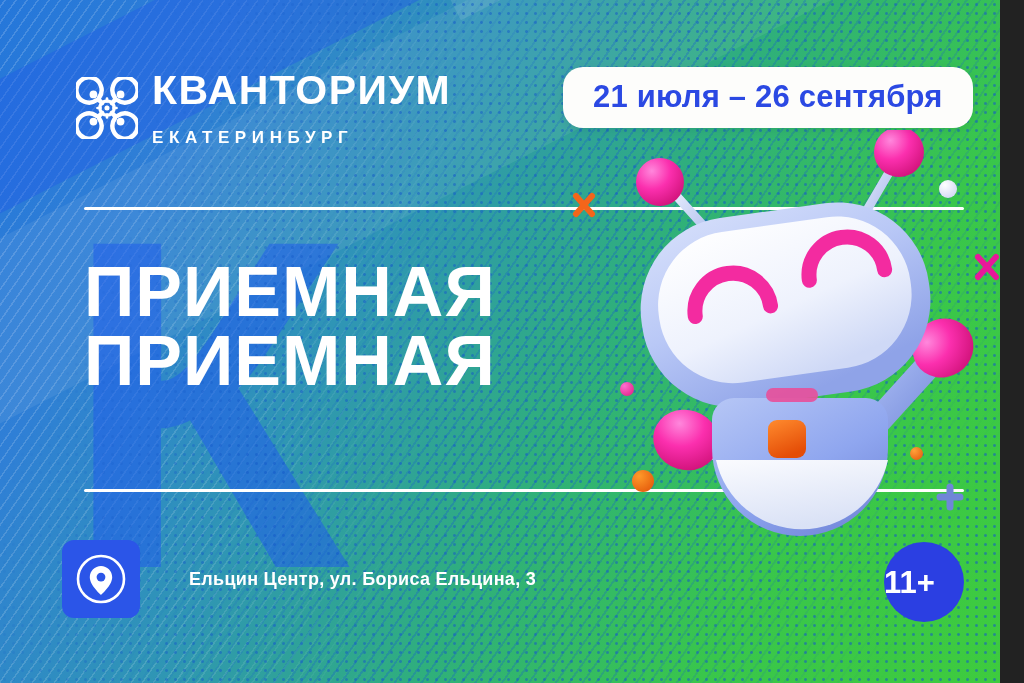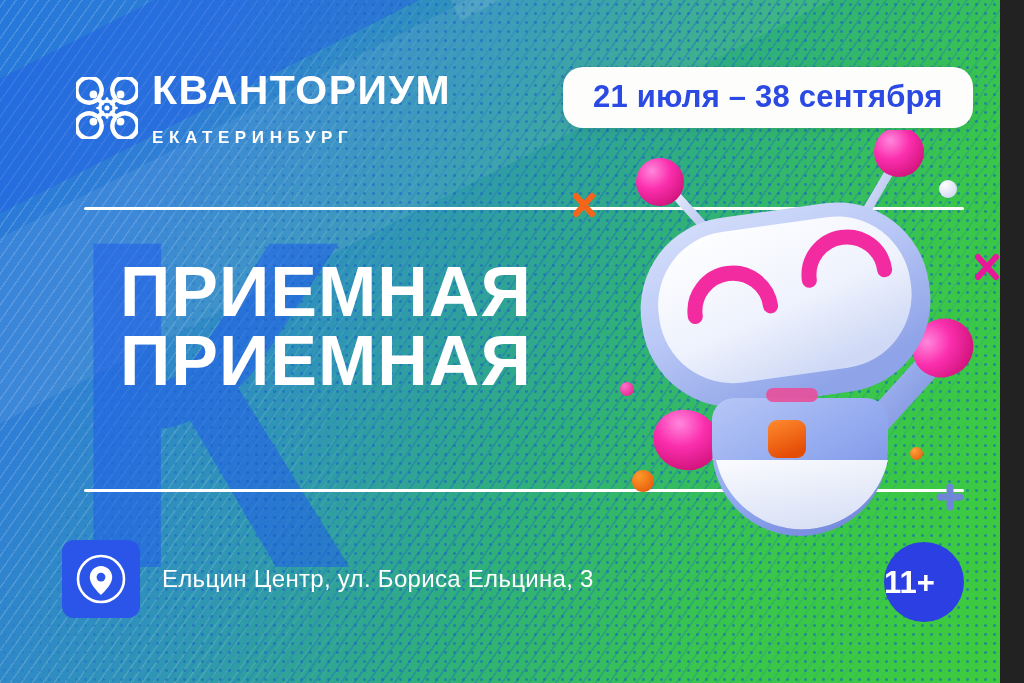--- a/index.html
+++ b/index.html
@@ -66,28 +66,28 @@
   .date-pill{
     position:absolute;left:563px;top:67px;
     background:#fdfdfb;border-radius:20px;
     padding:14px 30px 16px;
     box-shadow:0 2px 10px rgba(0,0,0,.08);
   }
   .date-pill span{color:#2b49e3;font-size:31px;font-weight:700;line-height:1;white-space:nowrap;letter-spacing:.2px;}
 
   
   .headline{position:absolute;left:84px;top:258px;color:#fff;
-            font-size:70px;font-weight:700;line-height:.99;letter-spacing:1px;margin-left:36px;}
+            font-size:70px;font-weight:700;line-height:.99;letter-spacing:1px;}
   .headline div{white-space:nowrap;}
 
   
   .address{position:absolute;left:62px;top:540px;display:flex;align-items:center;gap:22px;}
   .pin-box{width:78px;height:78px;background:#2b55e8;border-radius:12px;
            display:flex;align-items:center;justify-content:center;flex:none;}
-  .address-text{color:#fff;font-size:24px;font-weight:400;letter-spacing:.3px;white-space:nowrap;}
+  .address-text{color:#fff;font-size:18px;font-weight:700;letter-spacing:.3px;white-space:nowrap;margin-left:27px;}
 
   
   .age-badge{position:absolute;left:884px;top:542px;width:80px;height:80px;border-radius:50%;
              background:#2b3fe2;display:flex;align-items:center;}
   .age-badge span{color:#fff;font-size:31px;font-weight:700;letter-spacing:0;line-height:1;}
 
   
   .robot{position:absolute;left:598px;top:130px;width:420px;height:430px;}
   .deco{position:absolute;border-radius:50%;}
 
@@ -234,21 +234,21 @@
       </g>
       <circle cx="32" cy="32" r="2.6" fill="#ffffff"></circle>
     </svg>
     <div class="logo-text">
       <div class="logo-title">КВАНТОРИУМ</div>
       <div class="logo-sub">ЕКАТЕРИНБУРГ</div>
     </div>
   </div>
 
   <div class="date-pill">
-    <span>21 июля – 38 сентября</span>
+    <span>21 июля – 26 сентября</span>
   </div>
 
   <div class="headline">
     <div>ПРИЕМНАЯ</div>
     <div>ПРИЕМНАЯ</div>
   </div>
 
   <div class="address">
     <div class="pin-box">
       <svg width="52" height="52" viewBox="0 0 52 52">

